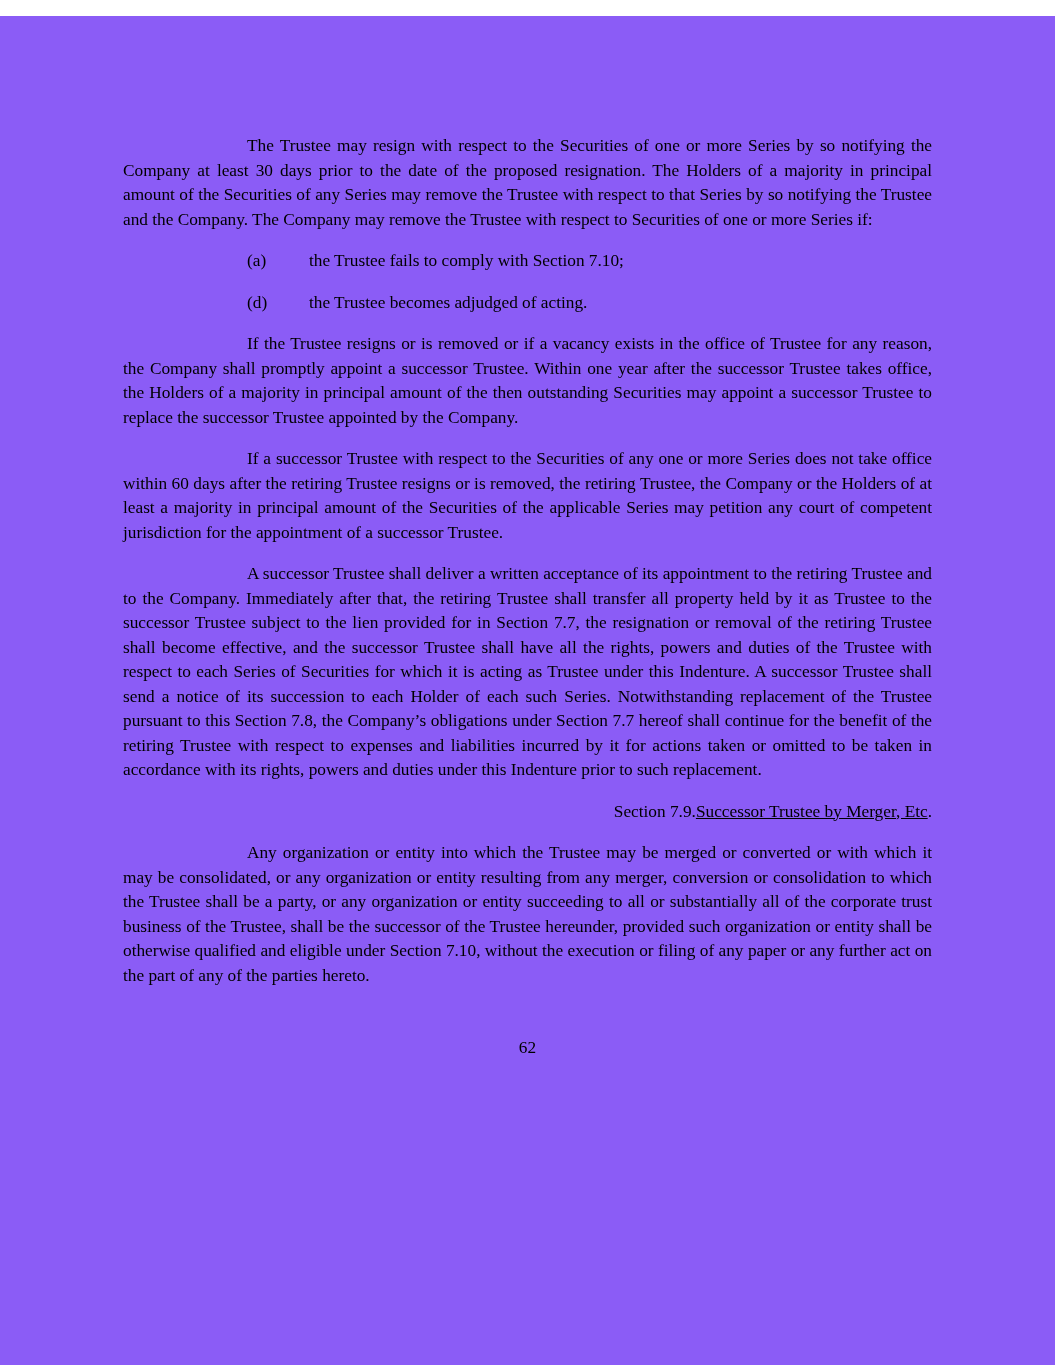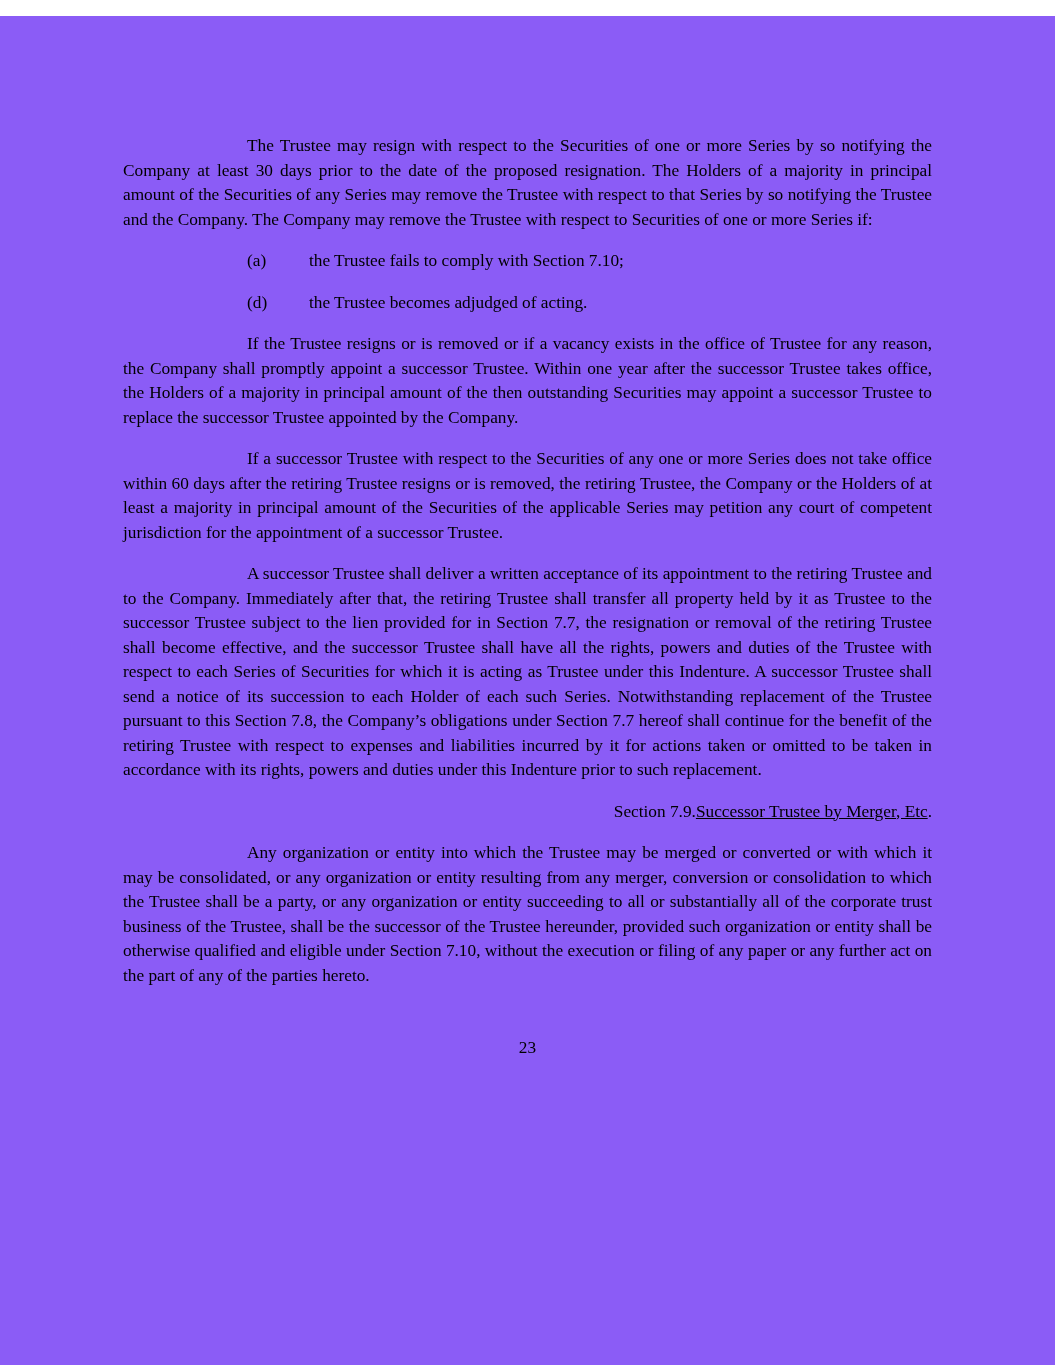--- a/index.html
+++ b/index.html
@@ -69,15 +69,15 @@
   <p class="para">If the Trustee resigns or is removed or if a vacancy exists in the office of Trustee for any reason, the Company shall promptly appoint a successor Trustee.  Within one year after the successor Trustee takes office, the Holders of a majority in principal amount of the then outstanding Securities may appoint a successor Trustee to replace the successor Trustee appointed by the Company.</p>
 
   <p class="para">If a successor Trustee with respect to the Securities of any one or more Series does not take office within 60 days after the retiring Trustee resigns or is removed, the retiring Trustee, the Company or the Holders of at least a majority in principal amount of the Securities of the applicable Series may petition any court of competent jurisdiction for the appointment of a successor Trustee.</p>
 
   <p class="para">A successor Trustee shall deliver a written acceptance of its appointment to the retiring Trustee and to the Company.  Immediately after that, the retiring Trustee shall transfer all property held by it as Trustee to the successor Trustee subject to the lien provided for in Section 7.7, the resignation or removal of the retiring Trustee shall become effective, and the successor Trustee shall have all the rights, powers and duties of the Trustee with respect to each Series of Securities for which it is acting as Trustee under this Indenture.  A successor Trustee shall send a notice of its succession to each Holder of each such Series.  Notwithstanding replacement of the Trustee pursuant to this Section 7.8, the Company’s obligations under Section 7.7 hereof shall continue for the benefit of the retiring Trustee with respect to expenses and liabilities incurred by it for actions taken or omitted to be taken in accordance with its rights, powers and duties under this Indenture prior to such replacement.</p>
 
   <div class="section-heading"><span class="section-label">Section 7.9.</span><span class="section-title">Successor Trustee by Merger, Etc</span><span>.</span></div>
 
   <p class="para">Any organization or entity into which the Trustee may be merged or converted or with which it may be consolidated, or any organization or entity resulting from any merger, conversion or consolidation to which the Trustee shall be a party, or any organization or entity succeeding to all or substantially all of the corporate trust business of the Trustee, shall be the successor of the Trustee hereunder, provided such organization or entity shall be otherwise qualified and eligible under Section 7.10, without the execution or filing of any paper or any further act on the part of any of the parties hereto.</p>
 
-  <div class="page-footer">23</div>
+  <div class="page-footer">62</div>
 
 </div>
 
 </body></html>

